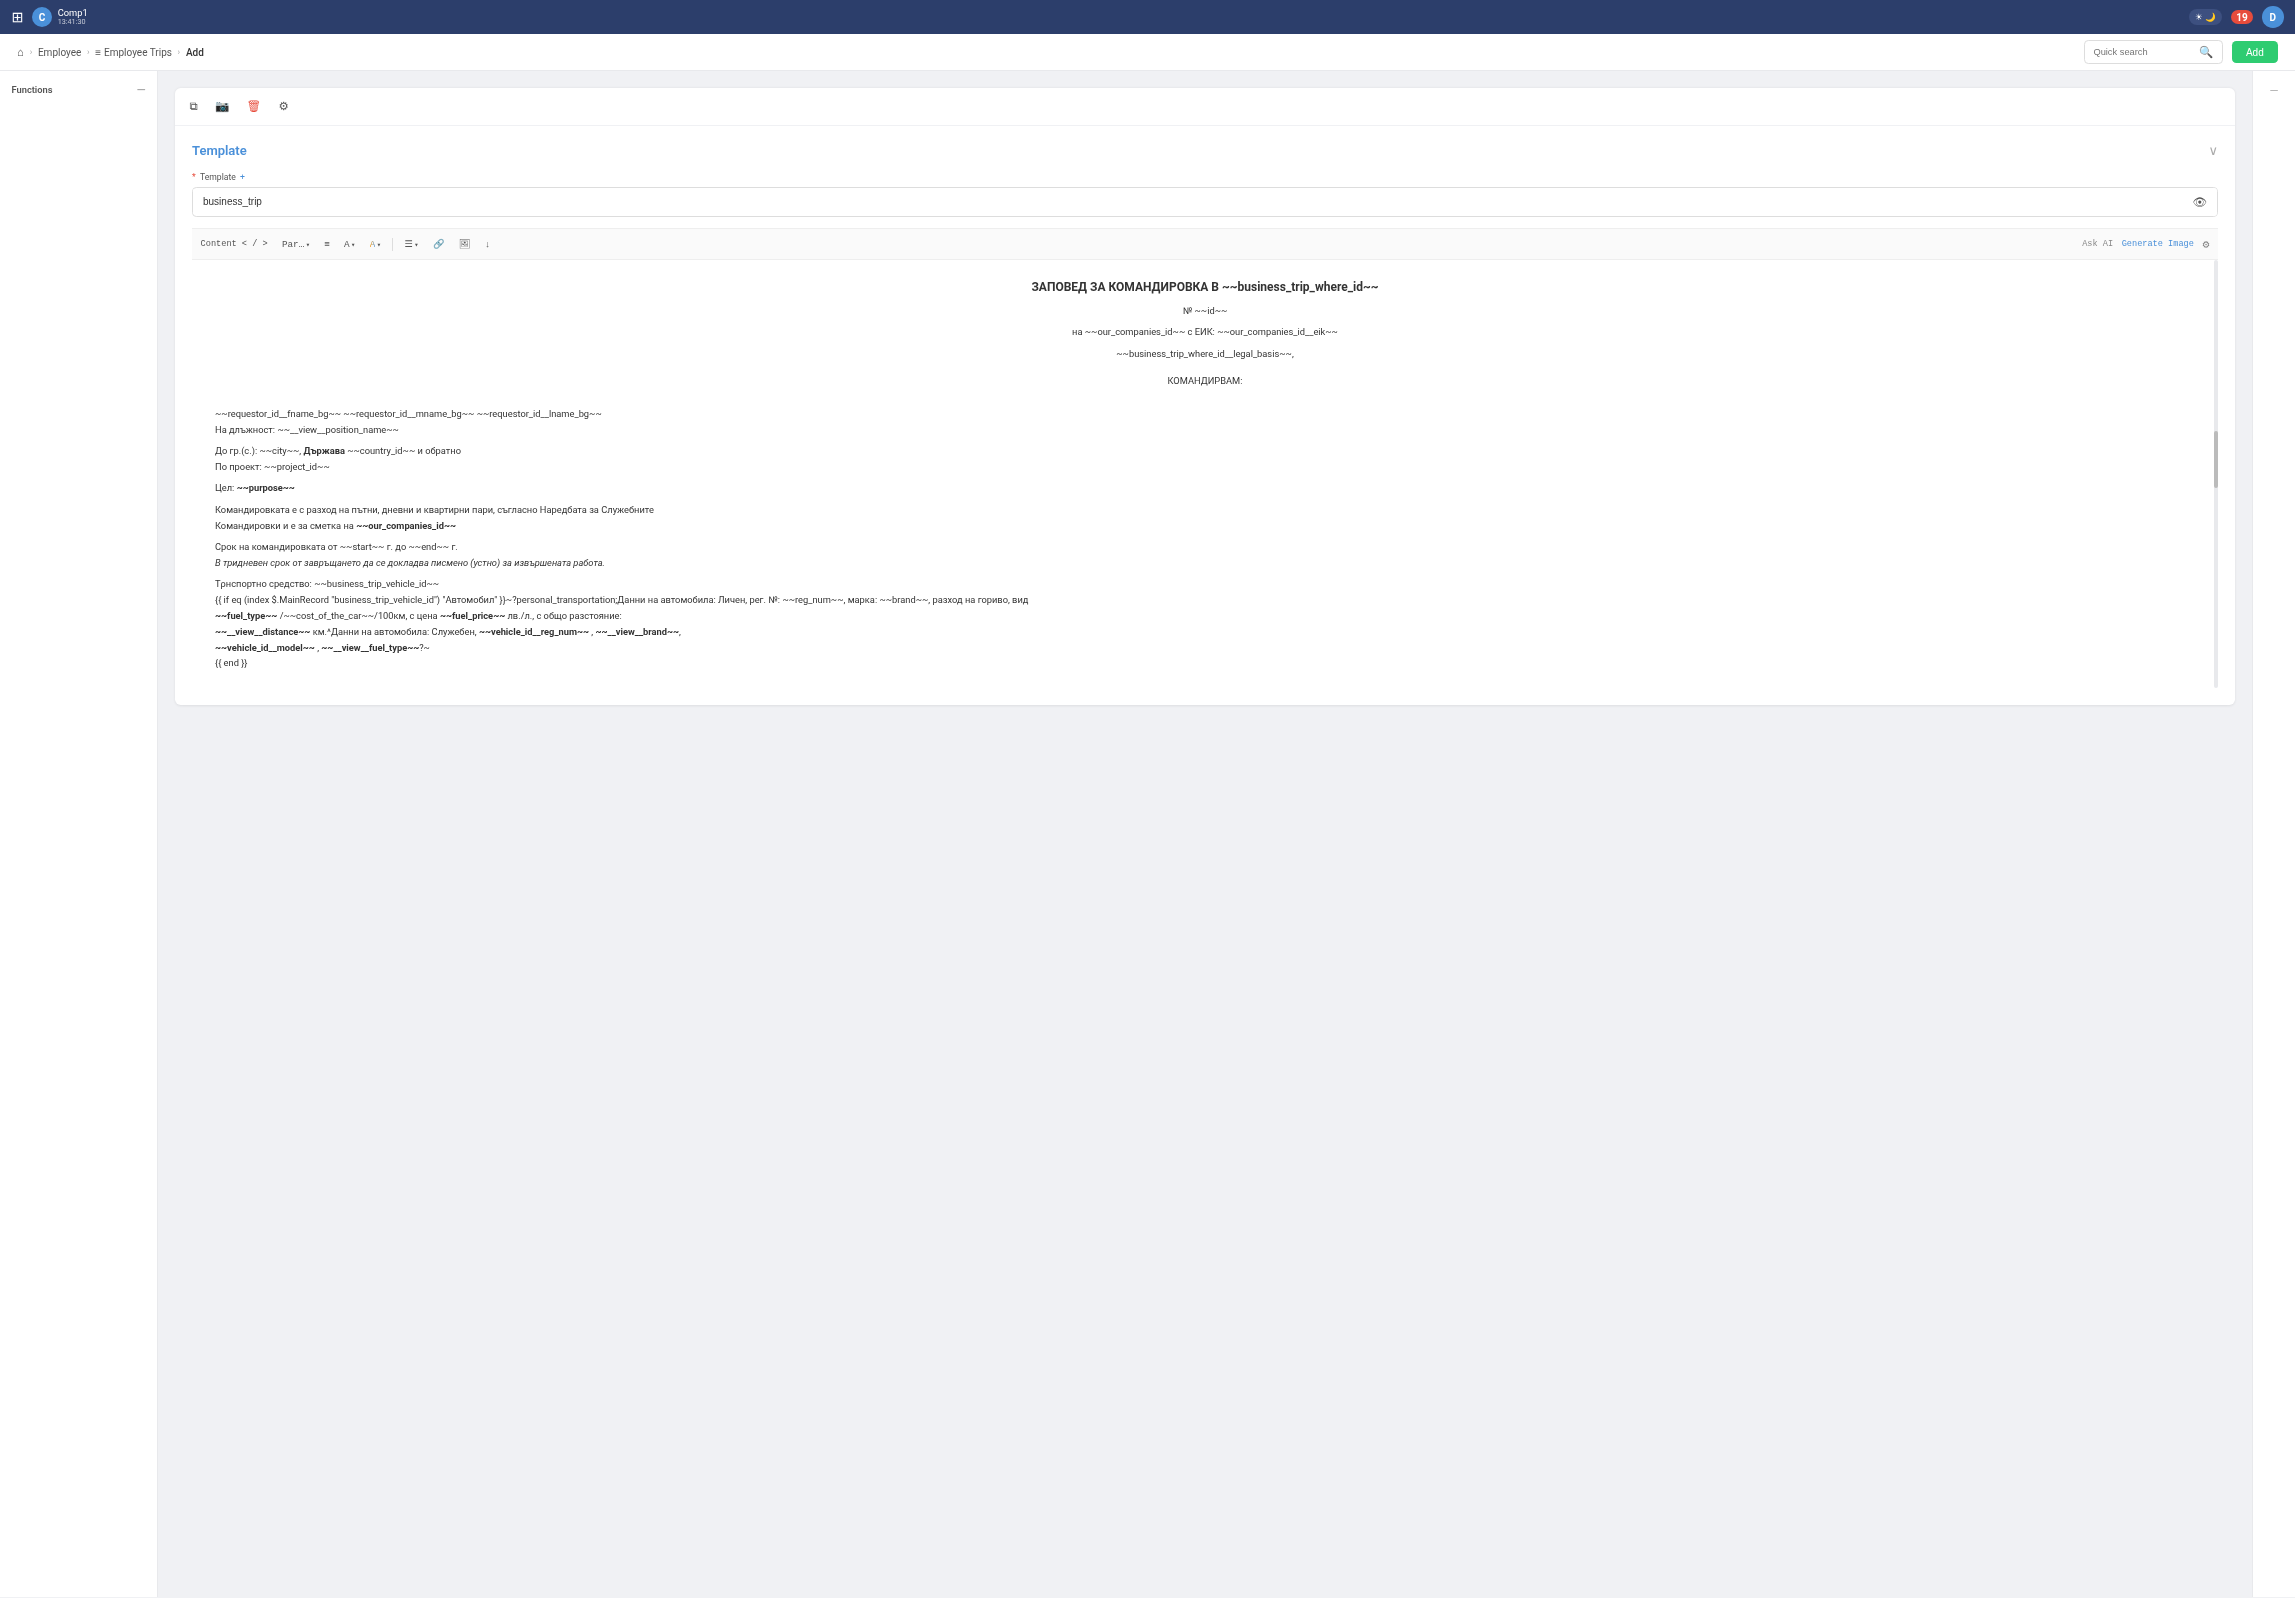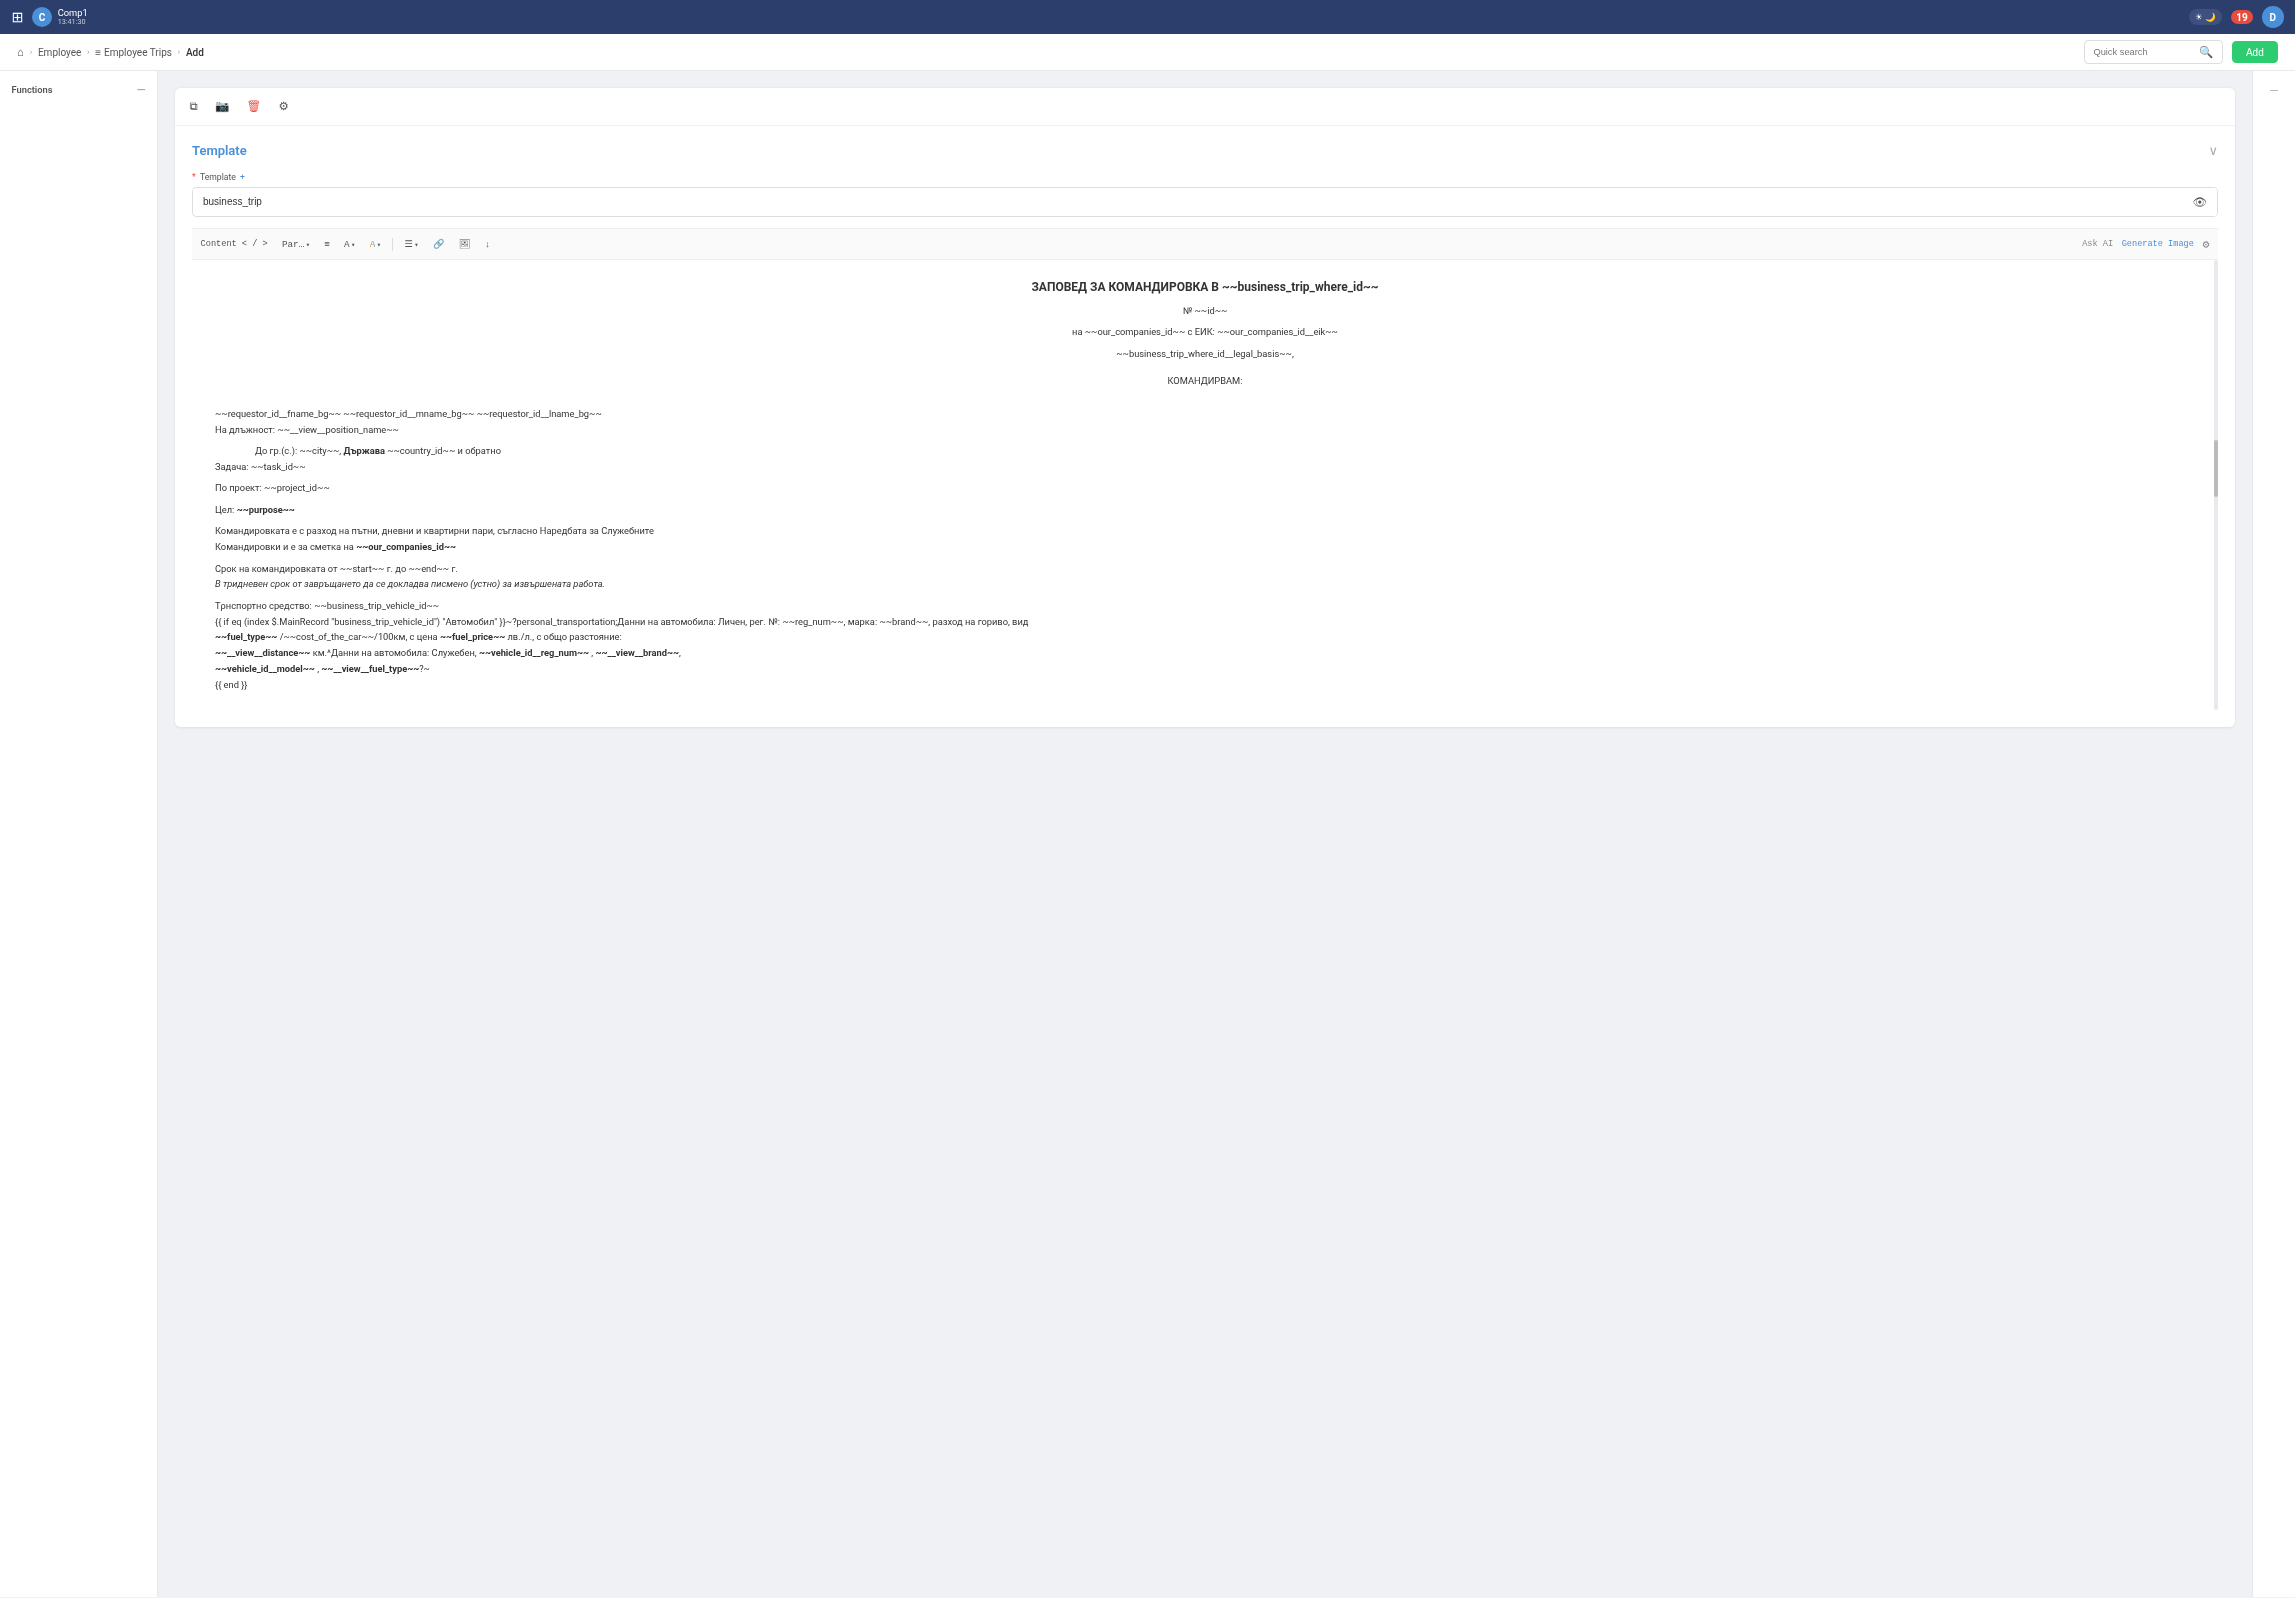--- a/index.html
+++ b/index.html
@@ -479,22 +479,21 @@
         </div>
 
         <div class="editor-area" style="position: relative;">
           <div class="editor-heading">ЗАПОВЕД ЗА КОМАНДИРОВКА В ~~business_trip_where_id~~</div>
           <div class="editor-center editor-para">№ ~~id~~</div>
           <div class="editor-center editor-para">на ~~our_companies_id~~ с ЕИК: ~~our_companies_id__eik~~</div>
           <div class="editor-center editor-para">~~business_trip_where_id__legal_basis~~,</div>
           <div class="editor-center editor-para" style="margin-top:11.5px;">КОМАНДИРВАМ:</div>
           <div style="margin-top:17px;">~~requestor_id__fname_bg~~ ~~requestor_id__mname_bg~~ ~~requestor_id__lname_bg~~</div>
           <div class="editor-para">На длъжност: ~~__view__position_name~~</div>
-          <div style="margin-top:5.7px;margin-left:40px;">До гр.(с.): ~~city~~, <strong>Държава</strong> ~~country_id~~ и обратно</div>
-          <div class="editor-para">Задача: ~~task_id~~</div>
+          <div style="margin-top:5.7px;">До гр.(с.): ~~city~~, <strong>Държава</strong> ~~country_id~~ и обратно</div>
           <div class="editor-para">По проект: ~~project_id~~</div>
           <div class="editor-para">Цел: <strong>~~purpose~~</strong></div>
           <div style="margin-top:5.7px;">Командировката е с разход на пътни, дневни и квартирни пари, съгласно Наредбата за Служебните</div>
           <div class="editor-para">Командировки и е за сметка на <strong>~~our_companies_id~~</strong></div>
           <div style="margin-top:5.7px;">Срок на командировката от ~~start~~ г. до ~~end~~ г.</div>
           <div class="editor-para editor-italic">В тридневен срок от завръщането да се докладва писмено (устно) за извършената работа.</div>
           <div style="margin-top:5.7px;">Тρнспортно средство: ~~business_trip_vehicle_id~~</div>
           <div>{{ if eq (index $.MainRecord "business_trip_vehicle_id") "Автомобил" }}~?personal_transportation;Данни на автомобила:  Личен, рег. №: ~~reg_num~~, марка: ~~brand~~, разход на гориво, вид</div>
           <div><strong>~~fuel_type~~</strong> /~~cost_of_the_car~~/100км, с цена <strong>~~fuel_price~~</strong> лв./л., с общо разстояние:</div>
           <div><strong>~~__view__distance~~</strong> км.^Данни на автомобила: Служебен, <strong>~~vehicle_id__reg_num~~</strong> , <strong>~~__view__brand~~</strong>,</div>

